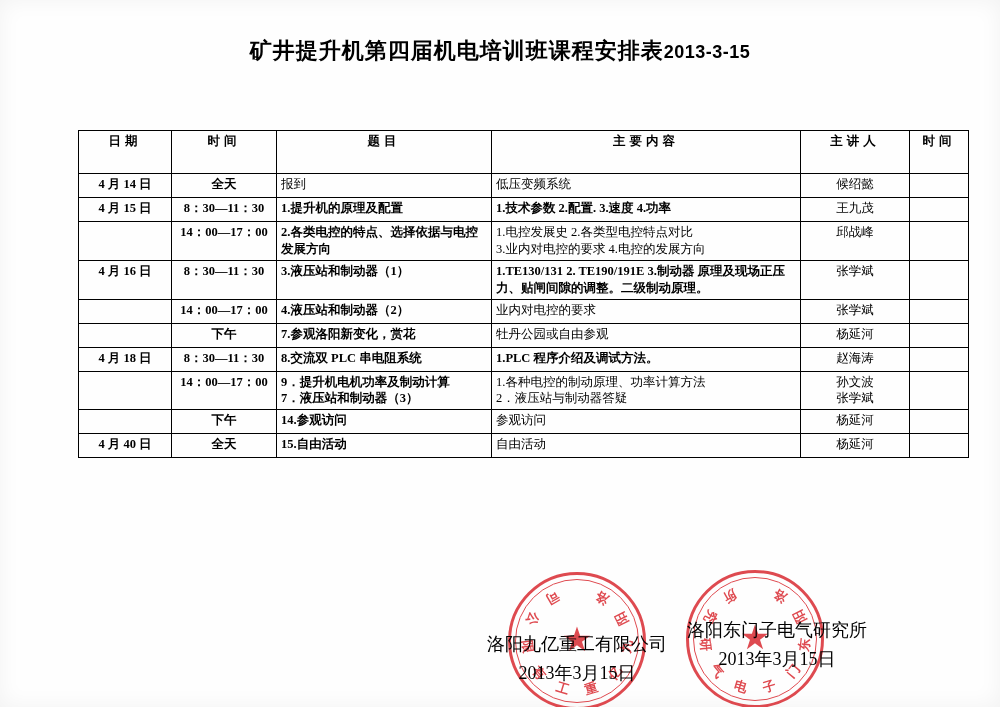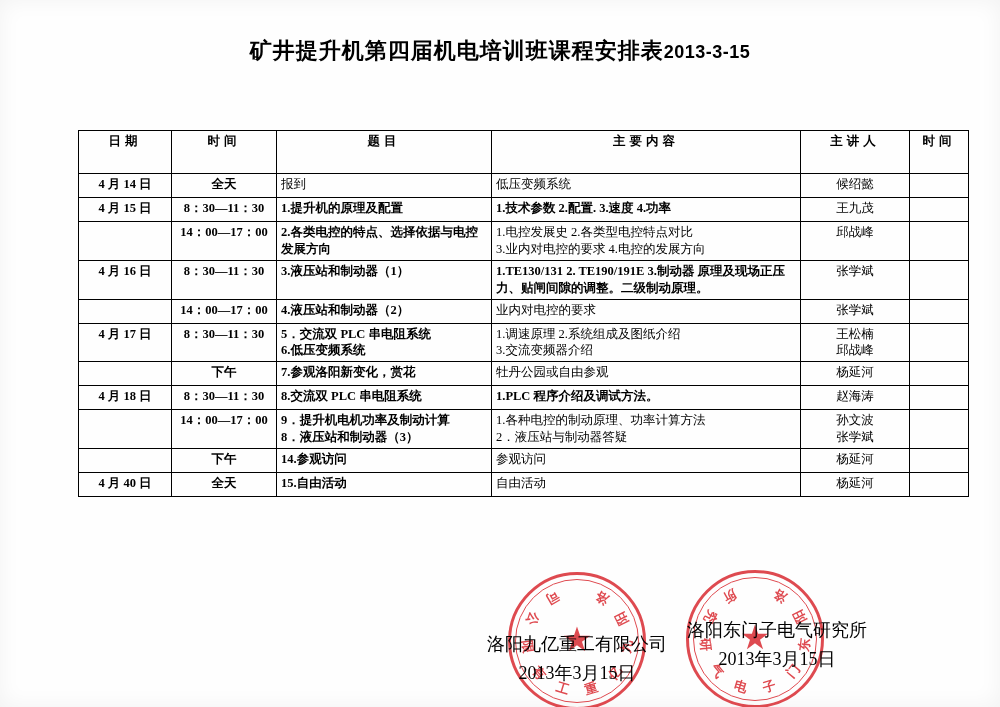--- a/index.html
+++ b/index.html
@@ -203,31 +203,20 @@
 
       <tr>
         <td class="c-date mid"></td>
         <td class="c-time mid">14：00—17：00</td>
         <td class="c-topic bold">4.液压站和制动器（2）</td>
         <td class="c-content">业内对电控的要求</td>
         <td class="c-speaker mid">张学斌</td>
         <td class="c-hours"></td>
       </tr>
 
-      <tr>
-        <td class="c-date">4 月 17 日</td>
-        <td class="c-time">8：30—11：30</td>
-        <td class="c-topic bold" style="white-space:pre-line">5．交流双 PLC 串电阻系统
-6.低压变频系统</td>
-        <td class="c-content" style="white-space:pre-line">1.调速原理     2.系统组成及图纸介绍
-3.交流变频器介绍</td>
-        <td class="c-speaker" style="white-space:pre-line">王松楠
-邱战峰</td>
-        <td class="c-hours"></td>
-      </tr>
 
       <tr>
         <td class="c-date mid"></td>
         <td class="c-time mid">下午</td>
         <td class="c-topic bold">7.参观洛阳新变化，赏花</td>
         <td class="c-content">牡丹公园或自由参观</td>
         <td class="c-speaker mid">杨延河</td>
         <td class="c-hours"></td>
       </tr>
 
@@ -237,21 +226,21 @@
         <td class="c-topic bold">8.交流双 PLC 串电阻系统</td>
         <td class="c-content bold">1.PLC 程序介绍及调试方法。</td>
         <td class="c-speaker mid">赵海涛</td>
         <td class="c-hours"></td>
       </tr>
 
       <tr>
         <td class="c-date"></td>
         <td class="c-time">14：00—17：00</td>
         <td class="c-topic bold" style="white-space:pre-line">9．提升机电机功率及制动计算
-8．液压站和制动器（3）</td>
+7．液压站和制动器（3）</td>
         <td class="c-content" style="white-space:pre-line">1.各种电控的制动原理、功率计算方法
 2．液压站与制动器答疑</td>
         <td class="c-speaker" style="white-space:pre-line">孙文波
 张学斌</td>
         <td class="c-hours"></td>
       </tr>
 
 
       <tr>
         <td class="c-date mid"></td>

